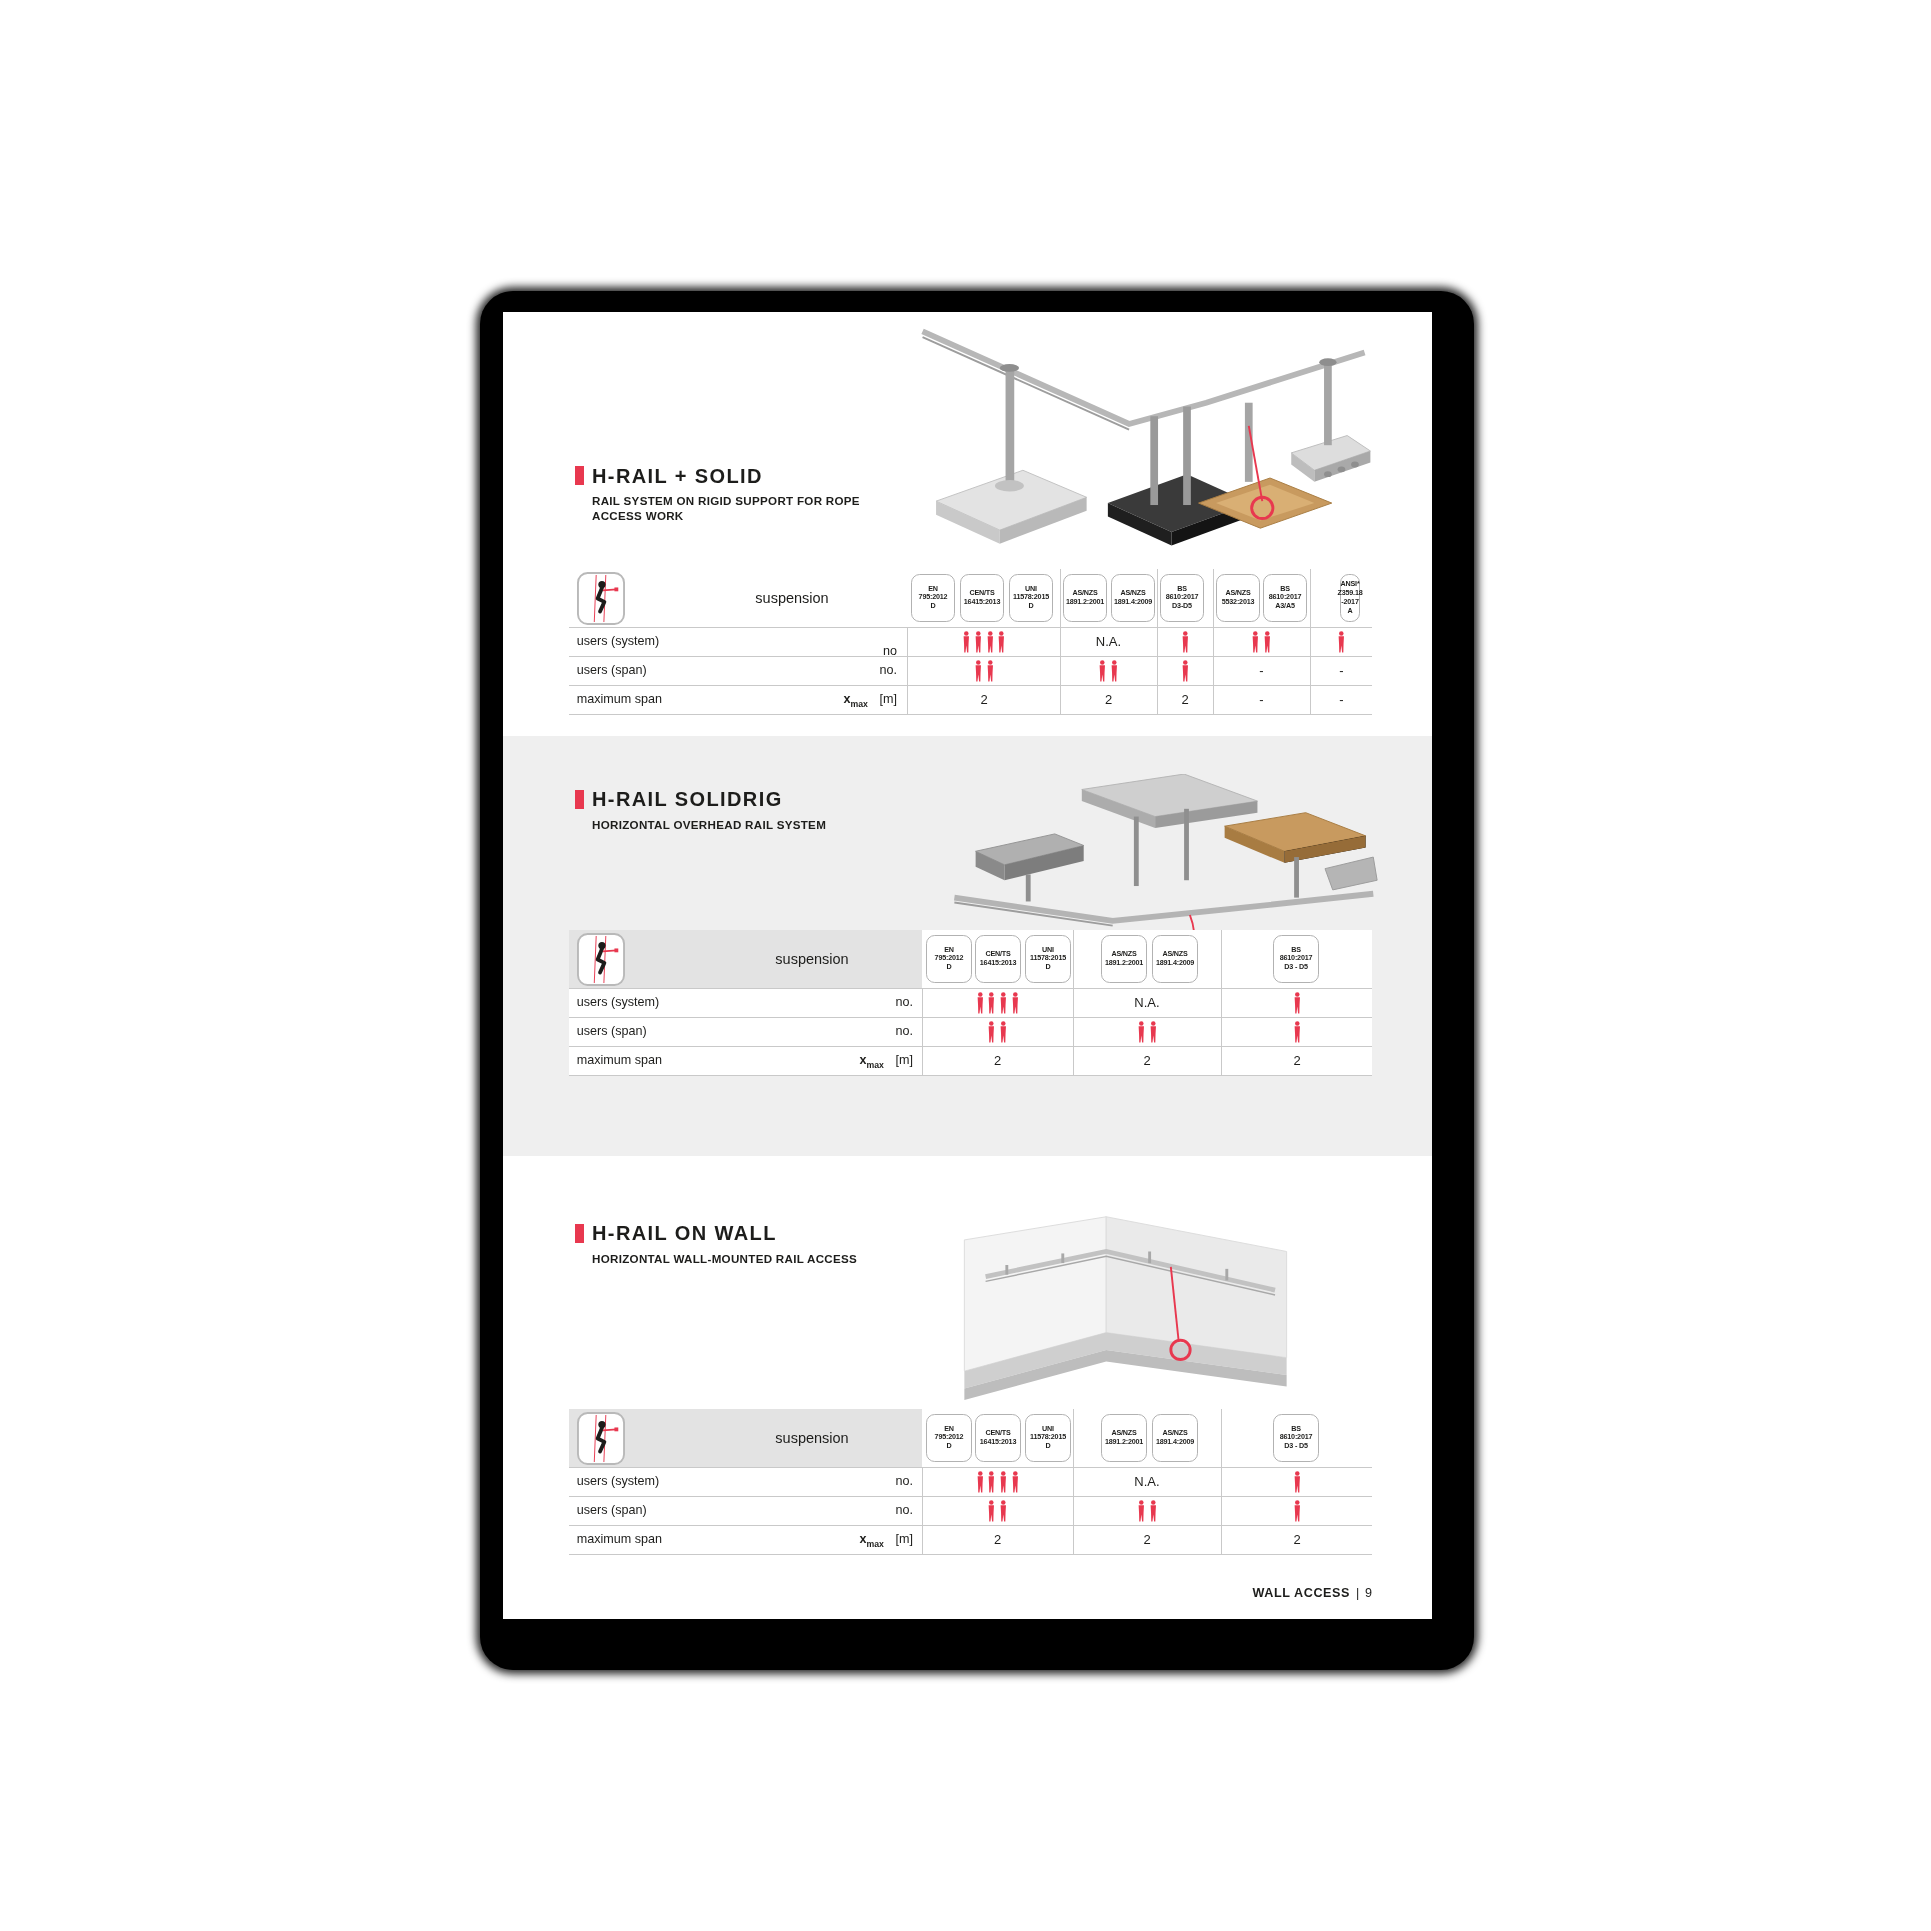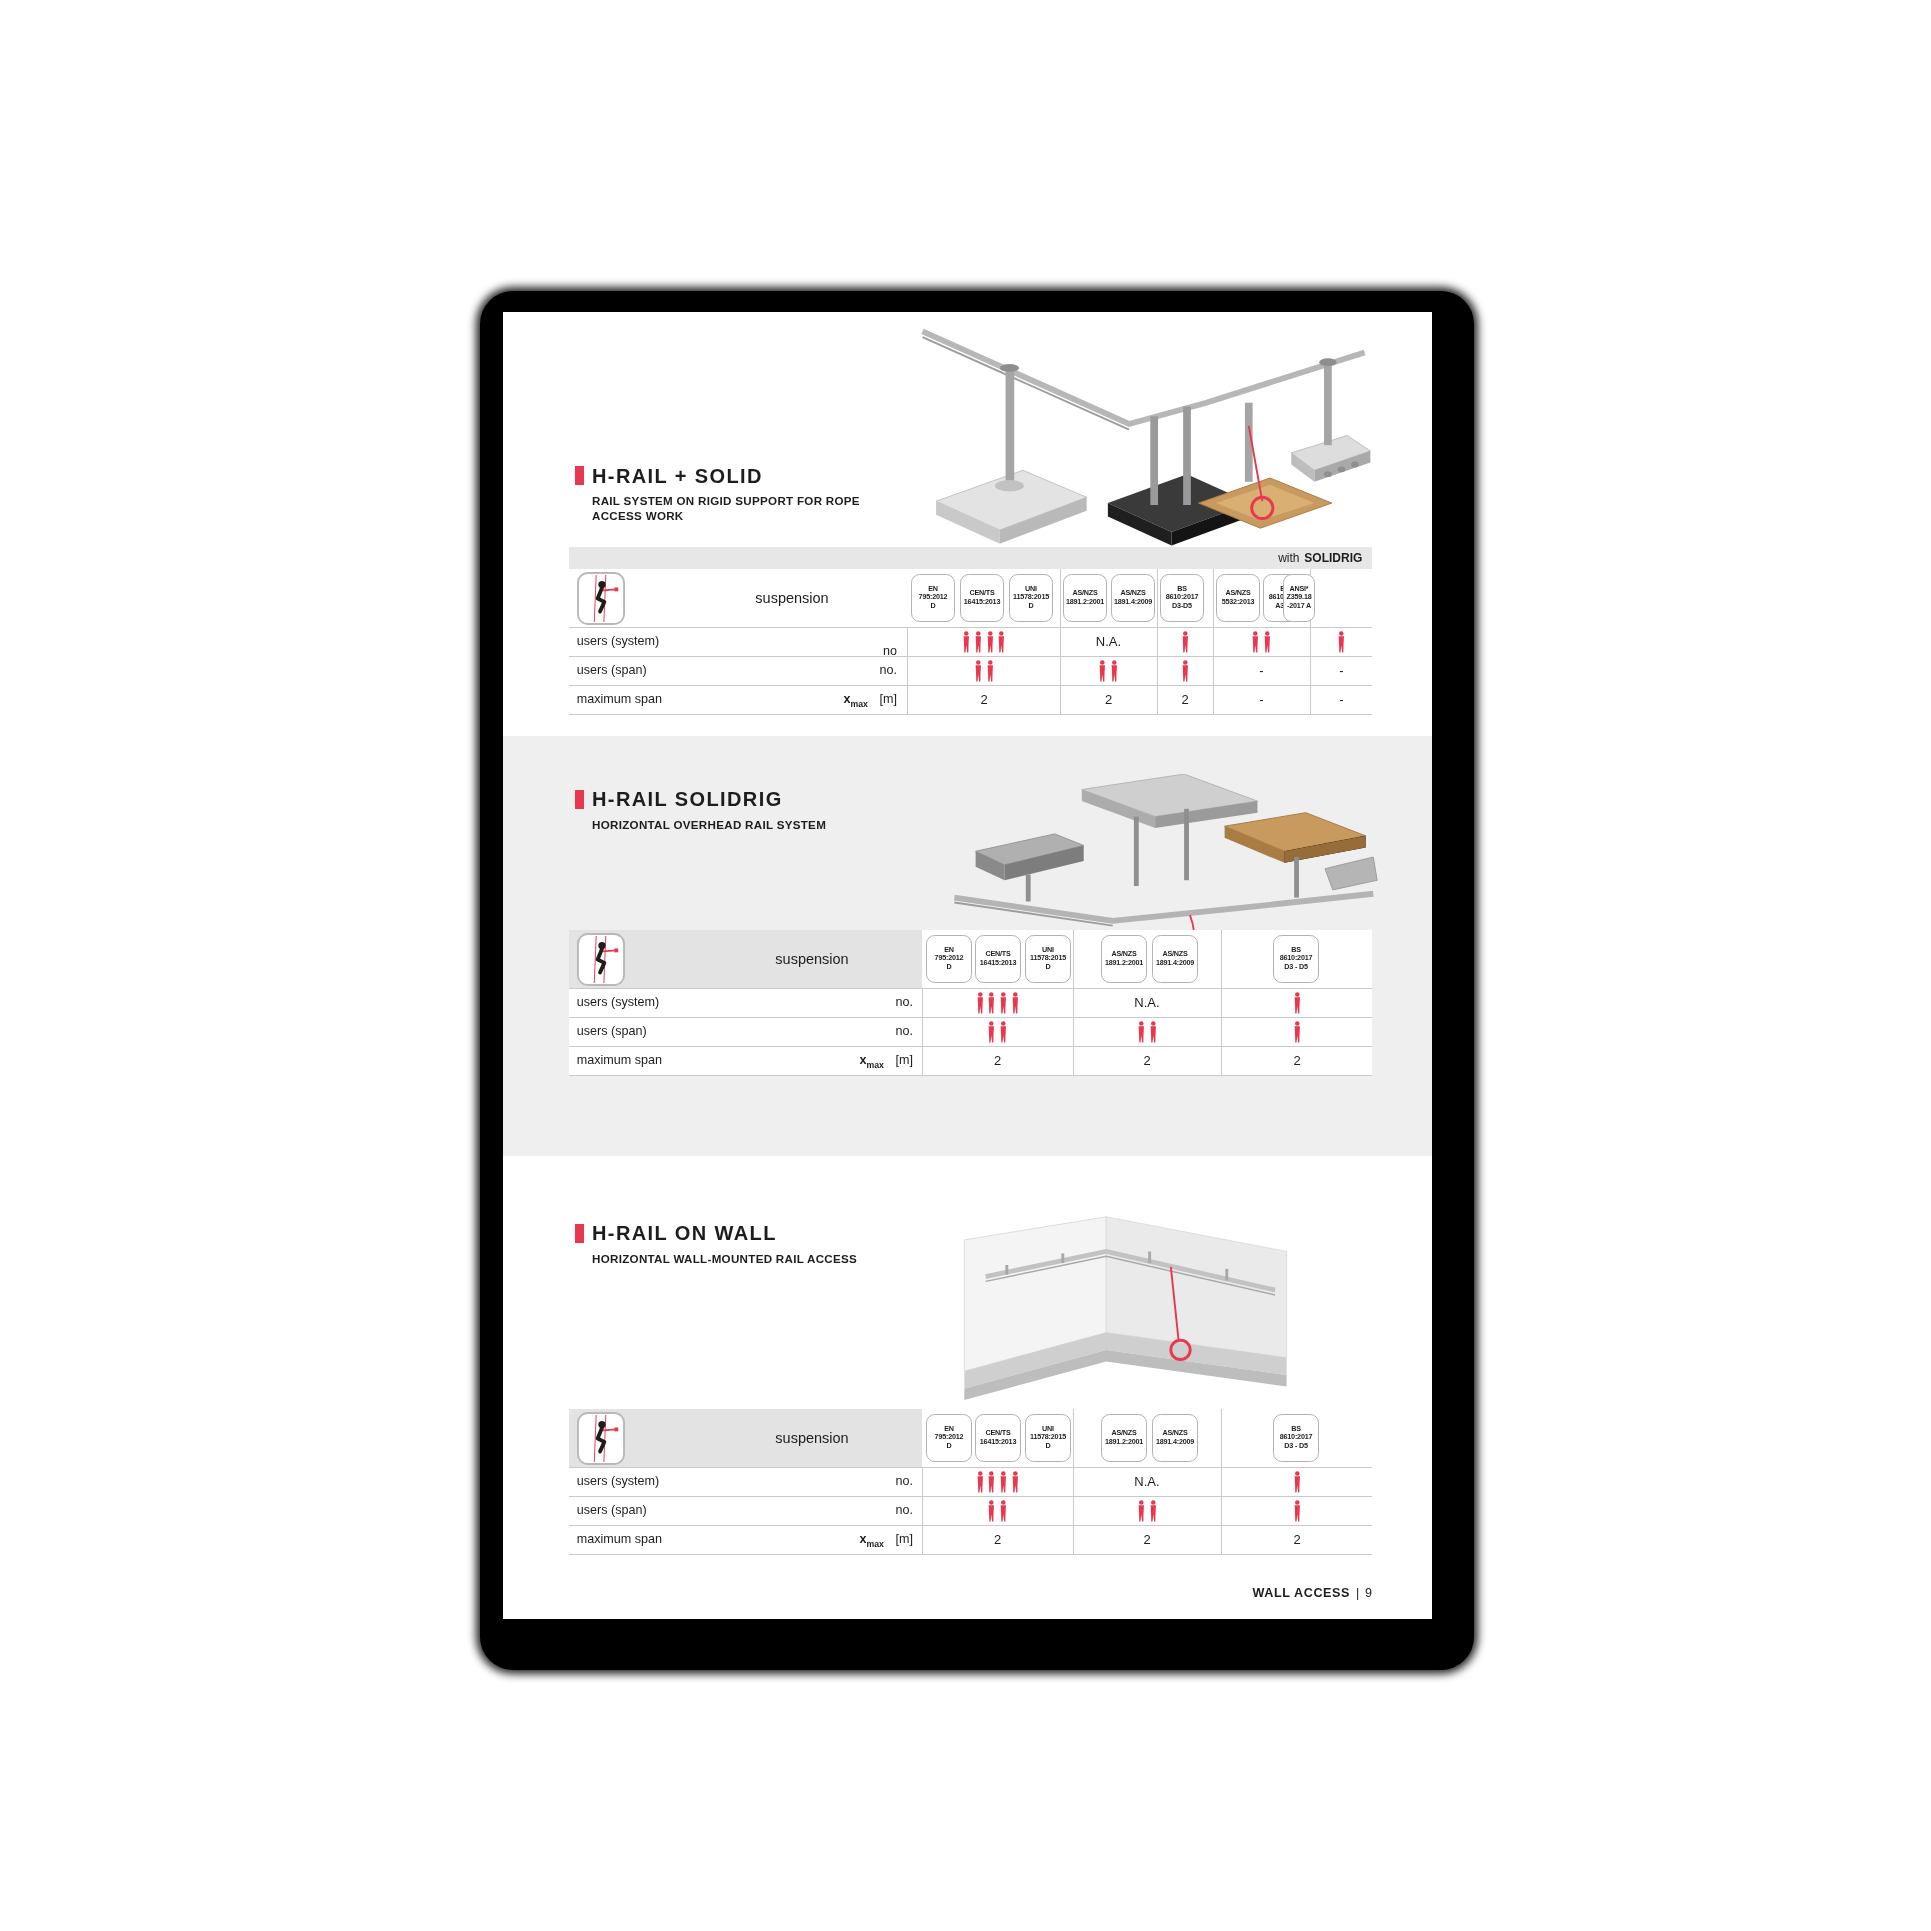--- a/index.html
+++ b/index.html
@@ -87,24 +87,20 @@
       <polygon points="396,146 420,164 420,176 396,158" fill="#bdbdbd"></polygon>
       <polygon points="420,164 478,144 478,156 420,176" fill="#a9a9a9"></polygon>
       <ellipse cx="434" cy="168" rx="4" ry="3" fill="#8f8f8f"></ellipse>
       <ellipse cx="448" cy="163" rx="4" ry="3" fill="#8f8f8f"></ellipse>
       <ellipse cx="462" cy="158" rx="4" ry="3" fill="#8f8f8f"></ellipse>
       <rect x="430" y="52" width="8" height="86" fill="#a5a5a5"></rect>
       <ellipse cx="434" cy="52" rx="9" ry="4" fill="#8e8e8e"></ellipse>
     </svg>
   </div>
 
-  <div class="banner">
-    <span>with</span>
-    <span class="bold">SOLIDRIG</span>
-  </div>
 
   <div class="ctable" style="top:257px;">
       <div class="t-bg" style="left:0;top:0;width:803px;height:145px"></div>
       <div class="vline" style="left:338px;top:58px;height:87px"></div>
       <div class="vline" style="left:491px;top:0px;height:145px"></div>
       <div class="vline" style="left:588px;top:0px;height:145px"></div>
       <div class="vline" style="left:644px;top:0px;height:145px"></div>
       <div class="vline" style="left:741px;top:0px;height:145px"></div>
       <div class="hline" style="top:58px;width:803px"></div>
       <div class="hline" style="top:87px;width:803px"></div>
@@ -149,21 +145,21 @@
       </div>
       <div class="std-box" style="left:647px;width:44px;height:48px">
         <span>AS/NZS</span>
         <span>5532:2013</span>
       </div>
       <div class="std-box" style="left:694px;width:44px;height:48px">
         <span>BS</span>
         <span>8610:2017</span>
         <span>A3/A5</span>
       </div>
-      <div class="std-box" style="left:714px;width:32px;height:48px">
+      <div class="std-box" style="left:771px;width:20px;height:48px">
         <span>ANSI*</span>
         <span>Z359.18</span>
         <span>-2017 A</span>
       </div>
       <div class="row-label" style="top:58px">users (system)</div>
       <div class="unit" style="top:68px;width:328px">no</div>
       <div class="cell" style="left:338px;top:58px;width:154px">
         <svg class="person" viewBox="0 0 20 46">
           <circle cx="10" cy="5" r="4.7"></circle>
           <path d="M4.4 11.2 L15.6 11.2 L14.7 27 L14.3 45 L11.7 45 L10 30.5 L8.3 45 L5.7 45 L5.3 27 Z"></path>

